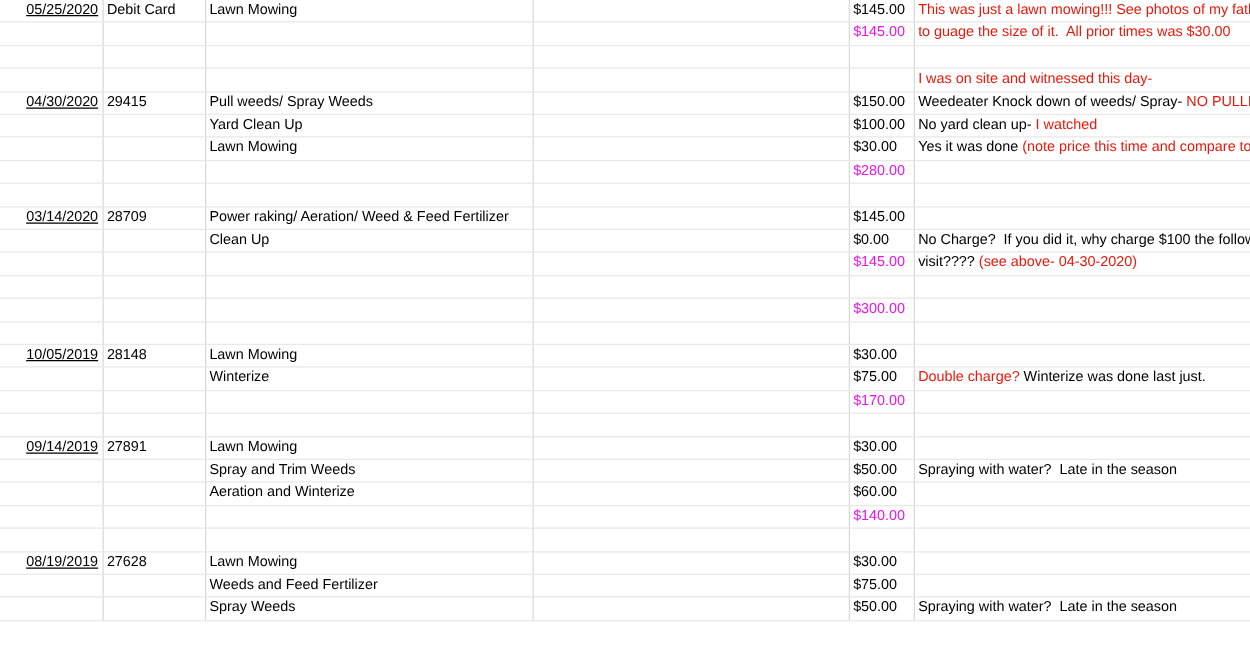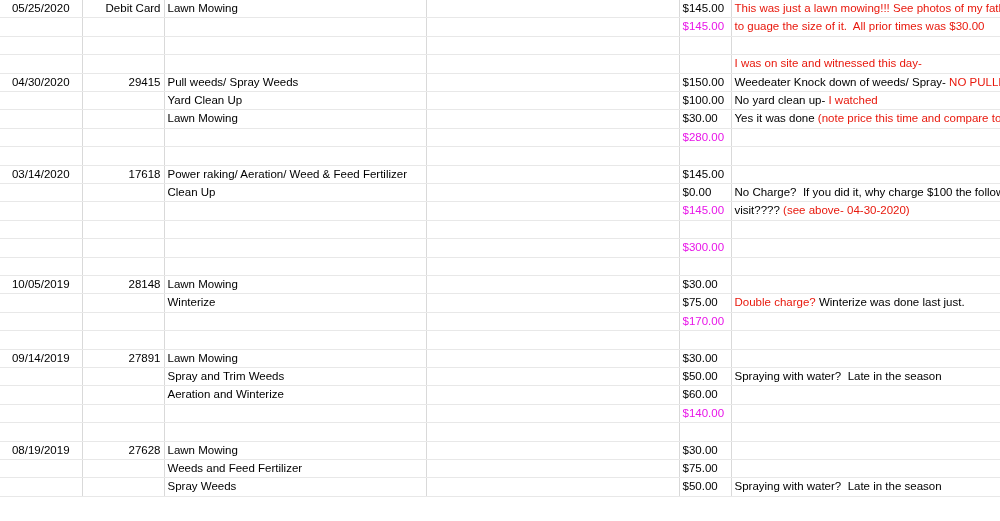--- a/index.html
+++ b/index.html
@@ -31,22 +31,22 @@
     line-height: 17.4px;
   }
   
   col.c-date { width: 82px; }
   col.c-inv  { width: 82px; }
   col.c-desc { width: 262px; }
   col.c-blank{ width: 253px; }
   col.c-amt  { width: 52px; }
   col.c-note { width: 269px; }
 
-  td.date { text-align: center; }
-  td.inv  { text-align: right; }
+  td.date { text-align: right; text-decoration: underline; }
+  td.inv  { }
   td.desc { text-align: left; }
   td.blank{ text-align: left; }
   td.amt  { text-align: left; }
   td.note { text-align: left; border-right: none; }
 
   .total { color: #e815e8; }
   .red   { color: #e8180c; }
 
   
   .note span { white-space: pre; }
@@ -131,21 +131,21 @@
       <tr>
         <td class="date"></td>
         <td class="inv"></td>
         <td class="desc"></td>
         <td class="blank"></td>
         <td class="amt"></td>
         <td class="note"></td>
       </tr>
       <tr>
         <td class="date">03/14/2020</td>
-        <td class="inv">17618</td>
+        <td class="inv">28709</td>
         <td class="desc">Power raking/ Aeration/ Weed &amp; Feed Fertilizer</td>
         <td class="blank"></td>
         <td class="amt">$145.00</td>
         <td class="note"></td>
       </tr>
       <tr>
         <td class="date"></td>
         <td class="inv"></td>
         <td class="desc">Clean Up</td>
         <td class="blank"></td>

